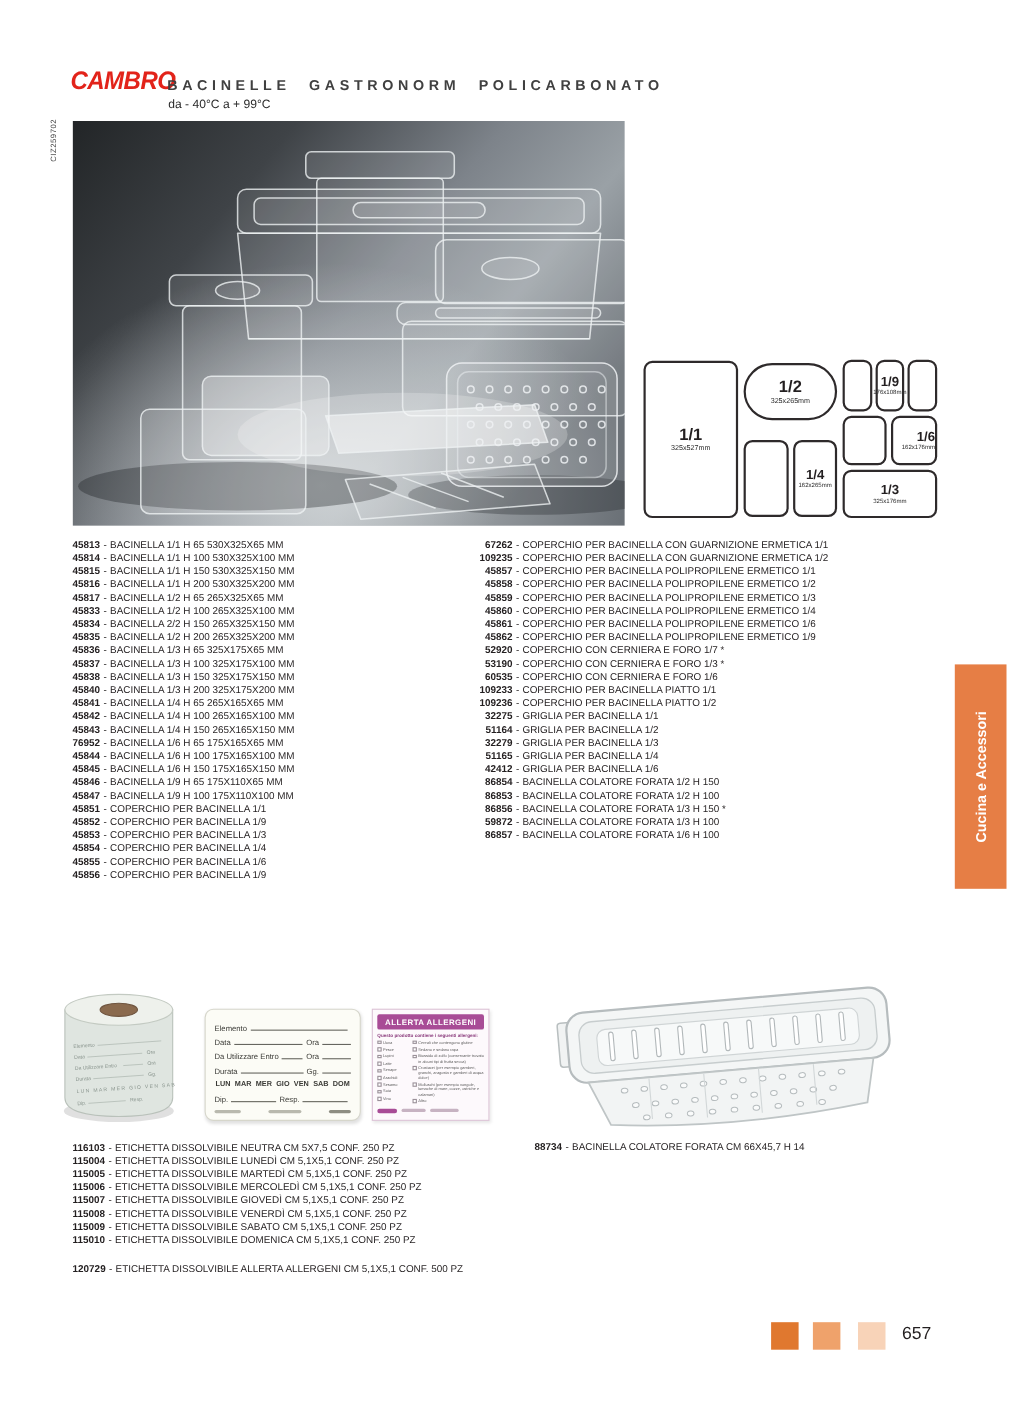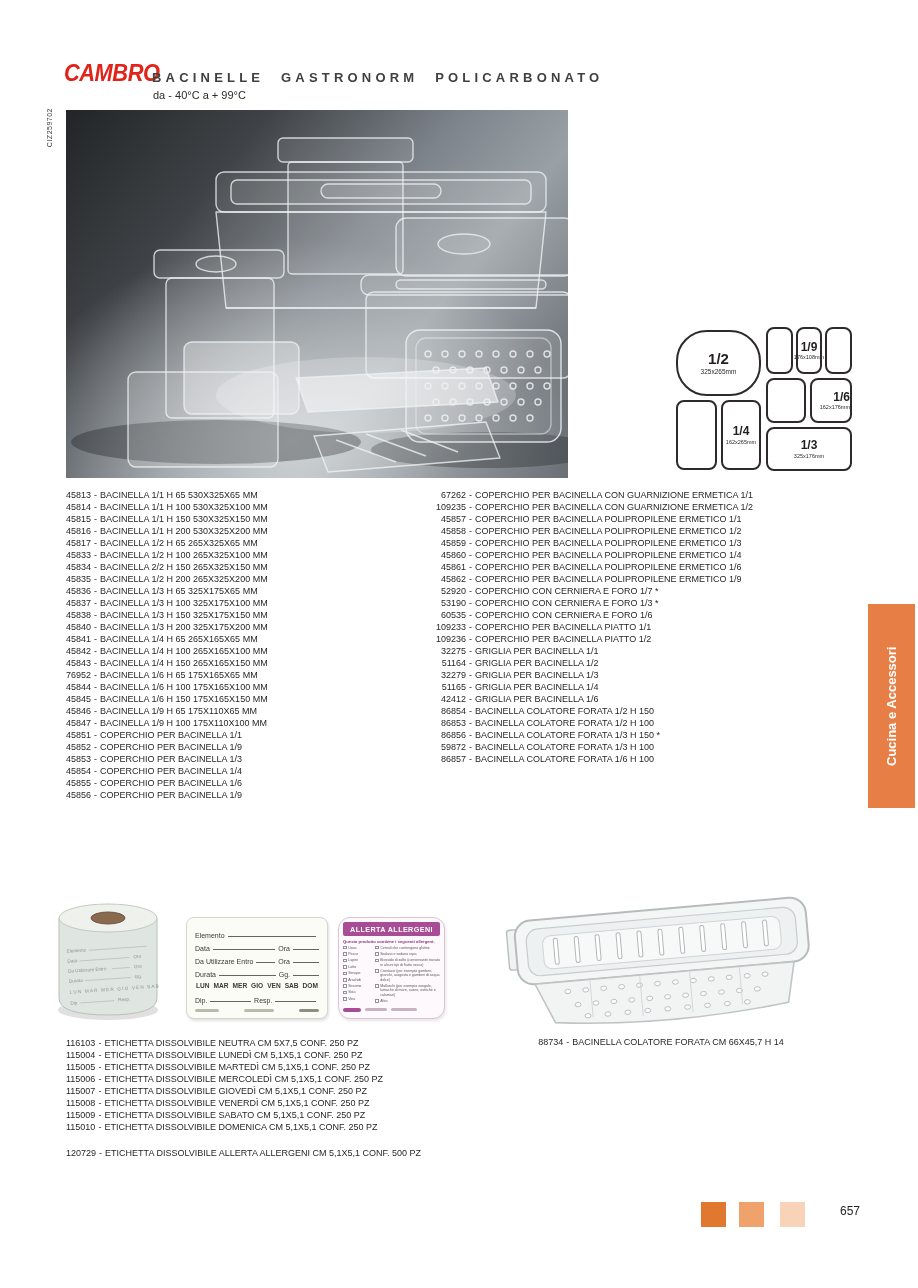--- a/index.html
+++ b/index.html
@@ -25,21 +25,21 @@
   .dbox { position:absolute; border:2px solid #2e2a2b; border-radius:8px; background:#fff;
           display:flex; flex-direction:column; align-items:center; justify-content:center; }
   .frac { font-weight:bold; font-size:15px; line-height:1.1; color:#231f20; }
   .frac.small { font-size:12px; }
   .dim { font-size:6.5px; white-space:nowrap; color:#2b2b2b; }
   .dim.tiny { font-size:5.5px; }
 
   
   .plist { line-height:12px; font-size:9px; }
   .prow { height:12px; white-space:nowrap; }
-  .pcode { font-weight:normal; }
+  .pcode { font-weight:bold; }
   .col-right .pcode { display:inline-block; width:42px; text-align:right; }
   .psep { margin:0 3px; }
   .list-left  { left:66px;  top:489px; }
   .list-right { left:424px; top:489px; }
   .list-etich { left:66px;  top:1037px; }
   .list-allrg { left:66px;  top:1147px; }
 
   
   .tab { left:868px; top:604px; width:47px; height:204px; background:#e67e45;
          color:#fff; font-weight:bold; font-size:13px;
@@ -54,42 +54,42 @@
             padding:8px 8px 4px 8px; font-size:7px; color:#3a3a36; }
   .lrow { display:flex; align-items:flex-end; height:13px; }
   .lrow .fl { flex:1; border-bottom:1px solid #66665f; margin:0 3px 2px 3px; }
   .lrow .fs { width:26px; border-bottom:1px solid #66665f; margin:0 0 2px 3px; }
   .ldays { display:flex; justify-content:space-between; font-size:6.6px; font-weight:bold;
            margin:4px 1px 2px 1px; }
   .lfoot { display:flex; justify-content:space-between; margin-top:5px; }
   .tinybar { height:3px; background:#b9b9ae; border-radius:1.5px; }
 
   .alabel { left:338px; top:917px; width:107px; height:102px; background:#fdf9fc;
-            border:1px solid #dcc4d6; border-radius:12px; box-shadow:1px 2px 3px rgba(0,0,0,.10);
+            border:1px solid #dcc4d6; border-radius:0; box-shadow:1px 2px 3px rgba(0,0,0,.10);
             padding:4px 4px 3px 4px; }
   .ahead { background:#a84c96; color:#fff; font-weight:bold; font-size:7.2px; text-align:center;
            border-radius:2px; padding:2.5px 0; letter-spacing:.4px; }
   .asub  { font-size:4.2px; font-weight:bold; color:#8a3b7c; margin:2.5px 0 2px 0; }
   .acols { display:flex; font-size:3.6px; color:#5a5a5a; line-height:1.2; }
   .acol-l { width:33%; } .acol-r { width:67%; }
   .aitem { display:flex; margin-bottom:2.1px; }
   .acheck { width:3.6px; height:3.6px; border:0.5px solid #9a8f98; margin:0.4px 1.6px 0 0; flex:none; background:#fff; }
   .afoot { display:flex; align-items:center; gap:4px; margin-top:2px; }
   .apill { width:18px; height:4px; background:#a84c96; border-radius:2px; }
 
   
   .colander { left:503px; top:885px; width:325px; height:142px; }
-  .caption { left:496px; top:1037px; width:330px; text-align:center; font-size:9px; white-space:nowrap; }
+  .caption { left:486px; top:1037px; width:330px; font-size:9px; white-space:nowrap; }
 
   
   .sw { width:25px; height:25px; top:1202px; }
   .sw1 { left:701px; background:#e0782f; }
   .sw2 { left:739px; background:#efa26b; }
   .sw3 { left:780px; background:#f8d3b8; }
-  .pagenum { left:820px; top:1204px; width:40px; text-align:right; font-size:12px; color:#231f20; }
+  .pagenum { left:820px; top:1204px; width:40px; font-size:16px; color:#231f20; }
 </style>
 </head>
 <body>
 
 <div class="page">
 
   <div class="abs sidecode">CIZ259702</div>
   <div class="abs logo">CAMBRO</div>
   <div class="abs title">BACINELLE GASTRONORM POLICARBONATO</div>
   <div class="abs subtitle">da - 40°C a + 99°C</div>
@@ -185,21 +185,25 @@
           <circle cx="396" cy="308" r="3"></circle>
           <circle cx="413" cy="308" r="3"></circle>
           <circle cx="430" cy="308" r="3"></circle>
           <circle cx="447" cy="308" r="3"></circle>
           <circle cx="464" cy="308" r="3"></circle>
       </g>
     </g>
   </svg>
 
   <div class="abs diagram">
-    <div class="dbox" style="left:98px; top:8px; width:85px; height:66px;border-radius:31px;">
+    <div class="dbox" style="left:7px; top:6px; width:86px; height:143px;">
+      <span class="frac">1/1</span>
+      <span class="dim">325x527mm</span>
+    </div>
+    <div class="dbox" style="left:98px; top:8px; width:85px; height:52px;border-radius:31px;">
       <span class="frac">1/2</span>
       <span class="dim">325x265mm</span>
     </div>
     <div class="dbox" style="left:98px; top:78px; width:41px; height:70px;"></div>
     <div class="dbox" style="left:143px; top:78px; width:40px; height:70px;text-align:center;">
       <span class="frac small">1/4</span>
       <span class="dim tiny">162x265mm</span>
     </div>
     <div class="dbox" style="left:188px; top:5px; width:27px; height:47px;"></div>
     <div class="dbox" style="left:218px; top:5px; width:26px; height:47px;text-align:center;">

